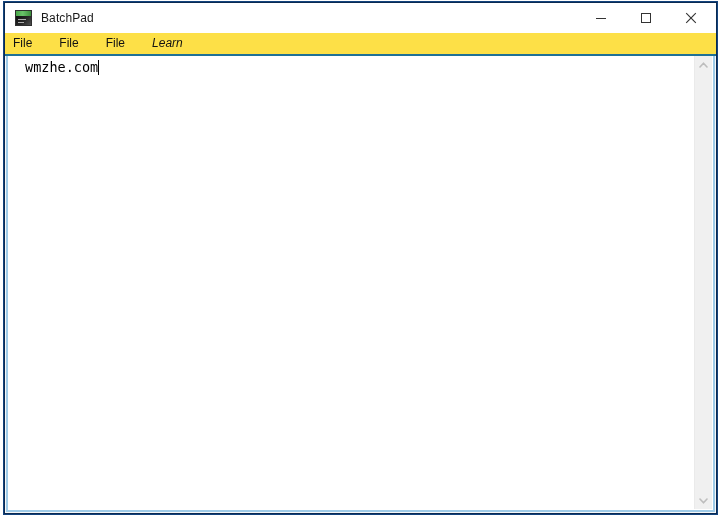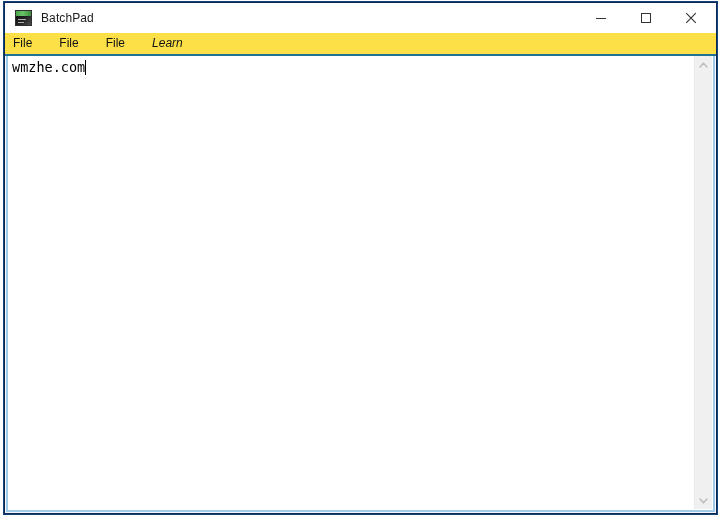--- a/index.html
+++ b/index.html
@@ -160,20 +160,21 @@
 
   
   #editor-area {
     position: relative;
     flex: 1 1 auto;
     background: #ffffff;
     display: flex;
     overflow: hidden;
     z-index: 6;
     margin: 0 4px 4px 4px;
+    padding-left: 13px;
   }
 
   #text-surface {
     flex: 1 1 auto;
     position: relative;
     background: #ffffff;
     overflow: hidden;
     padding: 2px 0 0 1px;
   }
 

